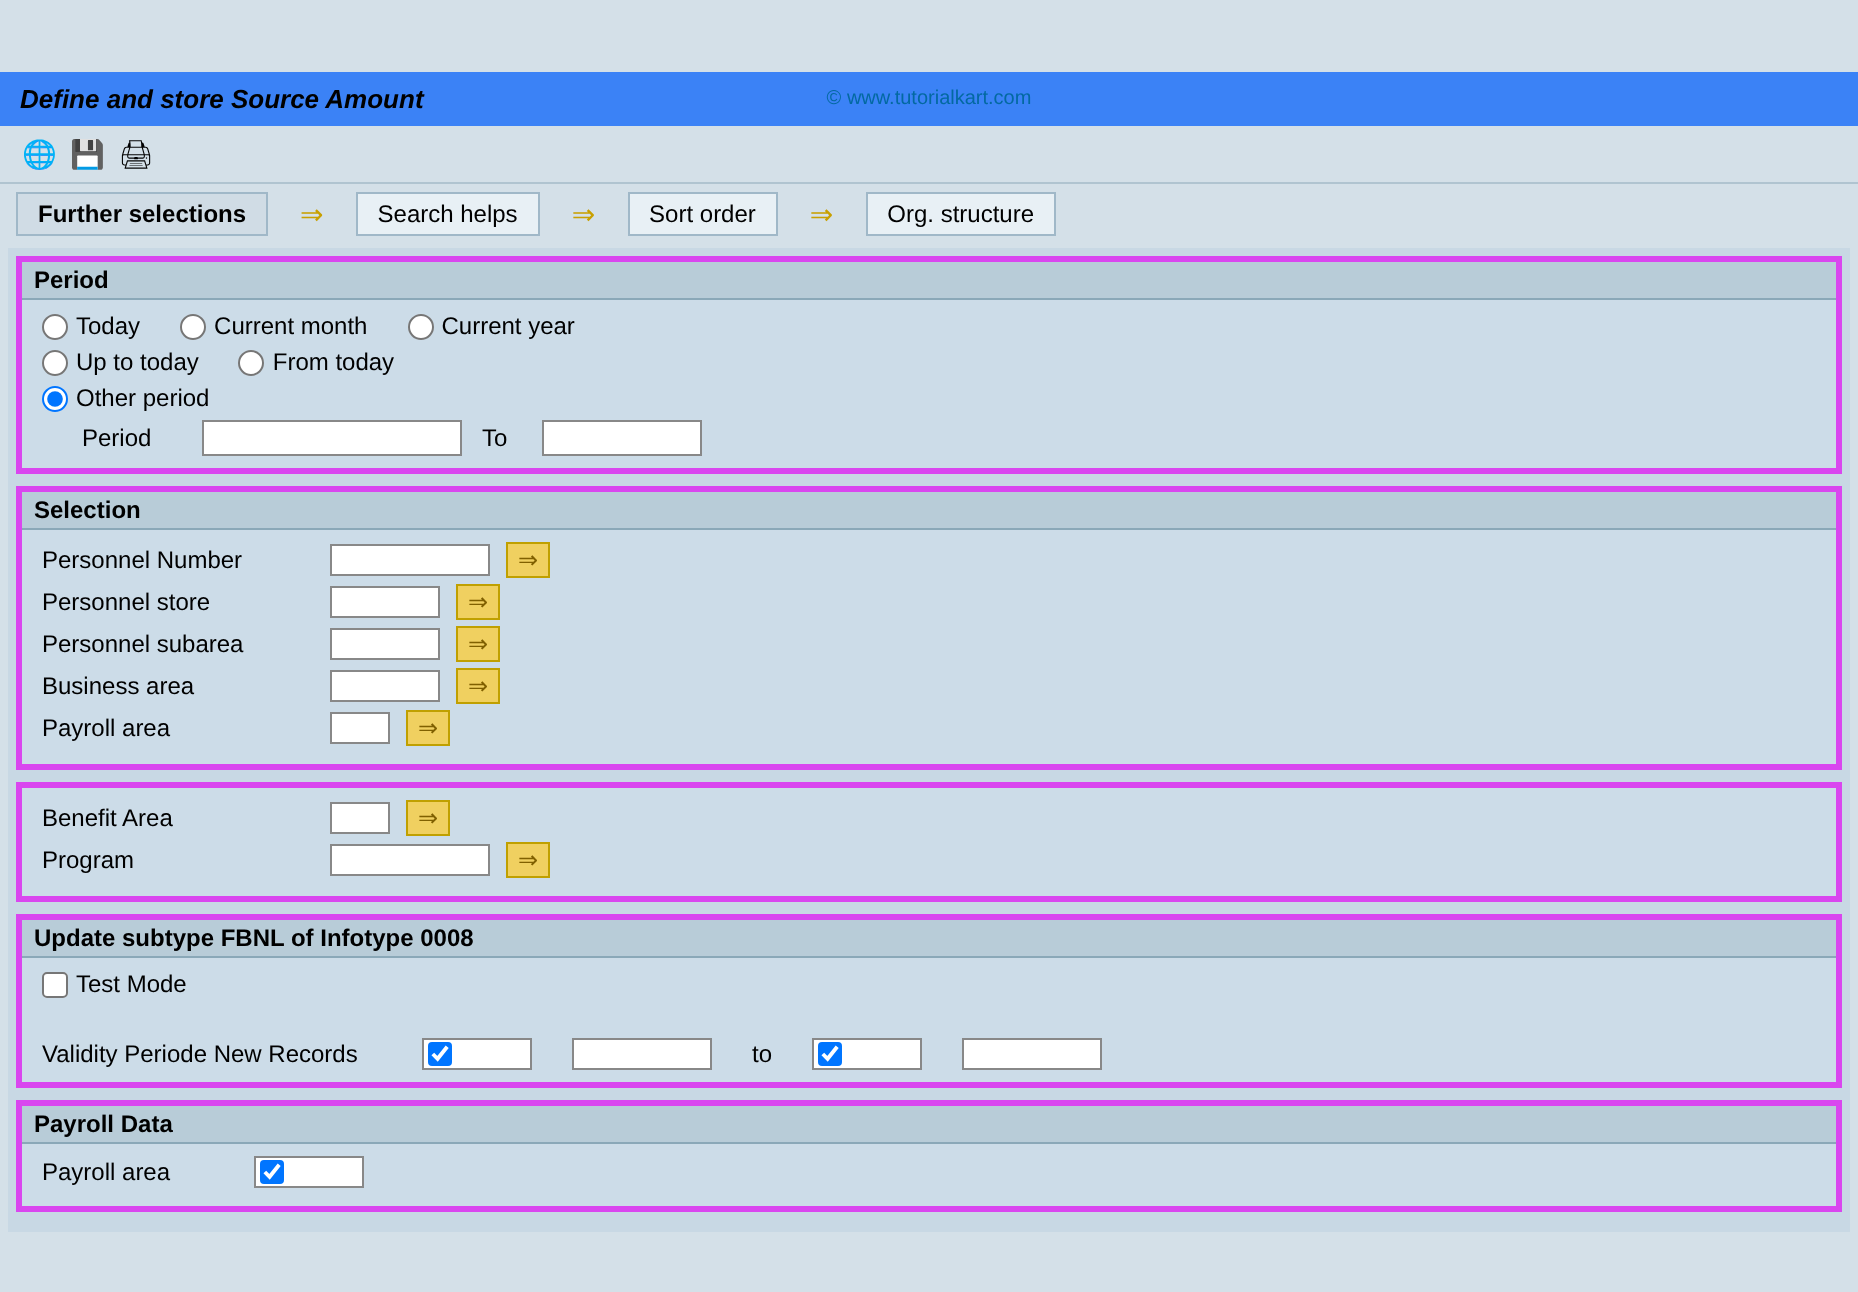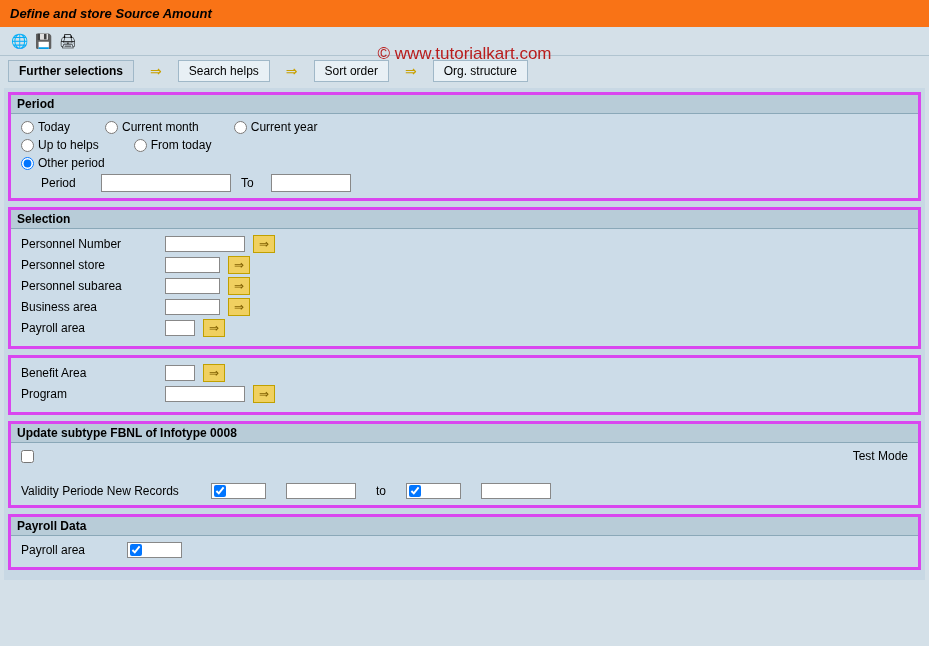--- a/index.html
+++ b/index.html
@@ -5,26 +5,27 @@
     * { box-sizing: border-box; margin: 0; padding: 0; }
     body {
       font-family: Arial, sans-serif;
       font-size: 12px;
       background: #d4e0e8;
       width: 929px;
       min-height: 646px;
       overflow: hidden;
     }
     .title-bar {
-      background: #f97316;
+      background: #3b82f6;
       padding: 6px 10px;
       font-weight: bold;
       font-style: italic;
       font-size: 13px;
       color: #000;
+      margin-top: 36px;
     }
     .toolbar {
       background: #d4e0e8;
       padding: 4px 10px;
       display: flex;
       align-items: center;
       gap: 4px;
       border-bottom: 1px solid #b0c4d0;
     }
     .toolbar-icon {
@@ -34,22 +35,22 @@
       align-items: center;
       justify-content: center;
       cursor: pointer;
       font-size: 14px;
     }
     .watermark {
       position: absolute;
       top: 44px;
       left: 50%;
       transform: translateX(-50%);
-      color: #b91c1c;
-      font-size: 17px;
+      color: #0369a1;
+      font-size: 10px;
       pointer-events: none;
       white-space: nowrap;
     }
     .tab-bar {
       background: #d4e0e8;
       padding: 4px 8px;
       display: flex;
       align-items: center;
       gap: 16px;
     }
@@ -90,21 +91,21 @@
       font-size: 12px;
       border-bottom: 1px solid #8aa8b8;
       color: #000;
     }
     .section-body {
       padding: 6px 10px;
     }
     .radio-row {
       display: flex;
       align-items: flex-start;
-      gap: 35px;
+      gap: 20px;
       margin-bottom: 4px;
     }
     .radio-item {
       display: flex;
       align-items: center;
       gap: 4px;
       cursor: pointer;
     }
     .radio-item input[type="radio"] {
       margin: 0;
@@ -196,21 +197,20 @@
     }
     .validity-label {
       min-width: 170px;
       color: #000;
     }
     .test-mode-row {
       display: flex;
       align-items: center;
       gap: 4px;
       margin-bottom: 4px;
-      justify-content: space-between;
     }
     .payroll-row {
       display: flex;
       align-items: center;
       gap: 6px;
       margin-bottom: 3px;
     }
     .payroll-label {
       min-width: 100px;
     }
@@ -261,21 +261,21 @@
           <span>Current month</span>
         </label>
         <label class="radio-item">
           <input type="radio" name="period" style="">
           <span>Current year</span>
         </label>
       </div>
       <div class="radio-row">
         <label class="radio-item">
           <input type="radio" name="period" style="">
-          <span>Up to helps</span>
+          <span>Up to today</span>
         </label>
         <label class="radio-item">
           <input type="radio" name="period" style="">
           <span>From today</span>
         </label>
       </div>
       <div class="radio-row">
         <label class="radio-item">
           <input type="radio" name="period" checked="" style="">
           <span>Other period</span>

